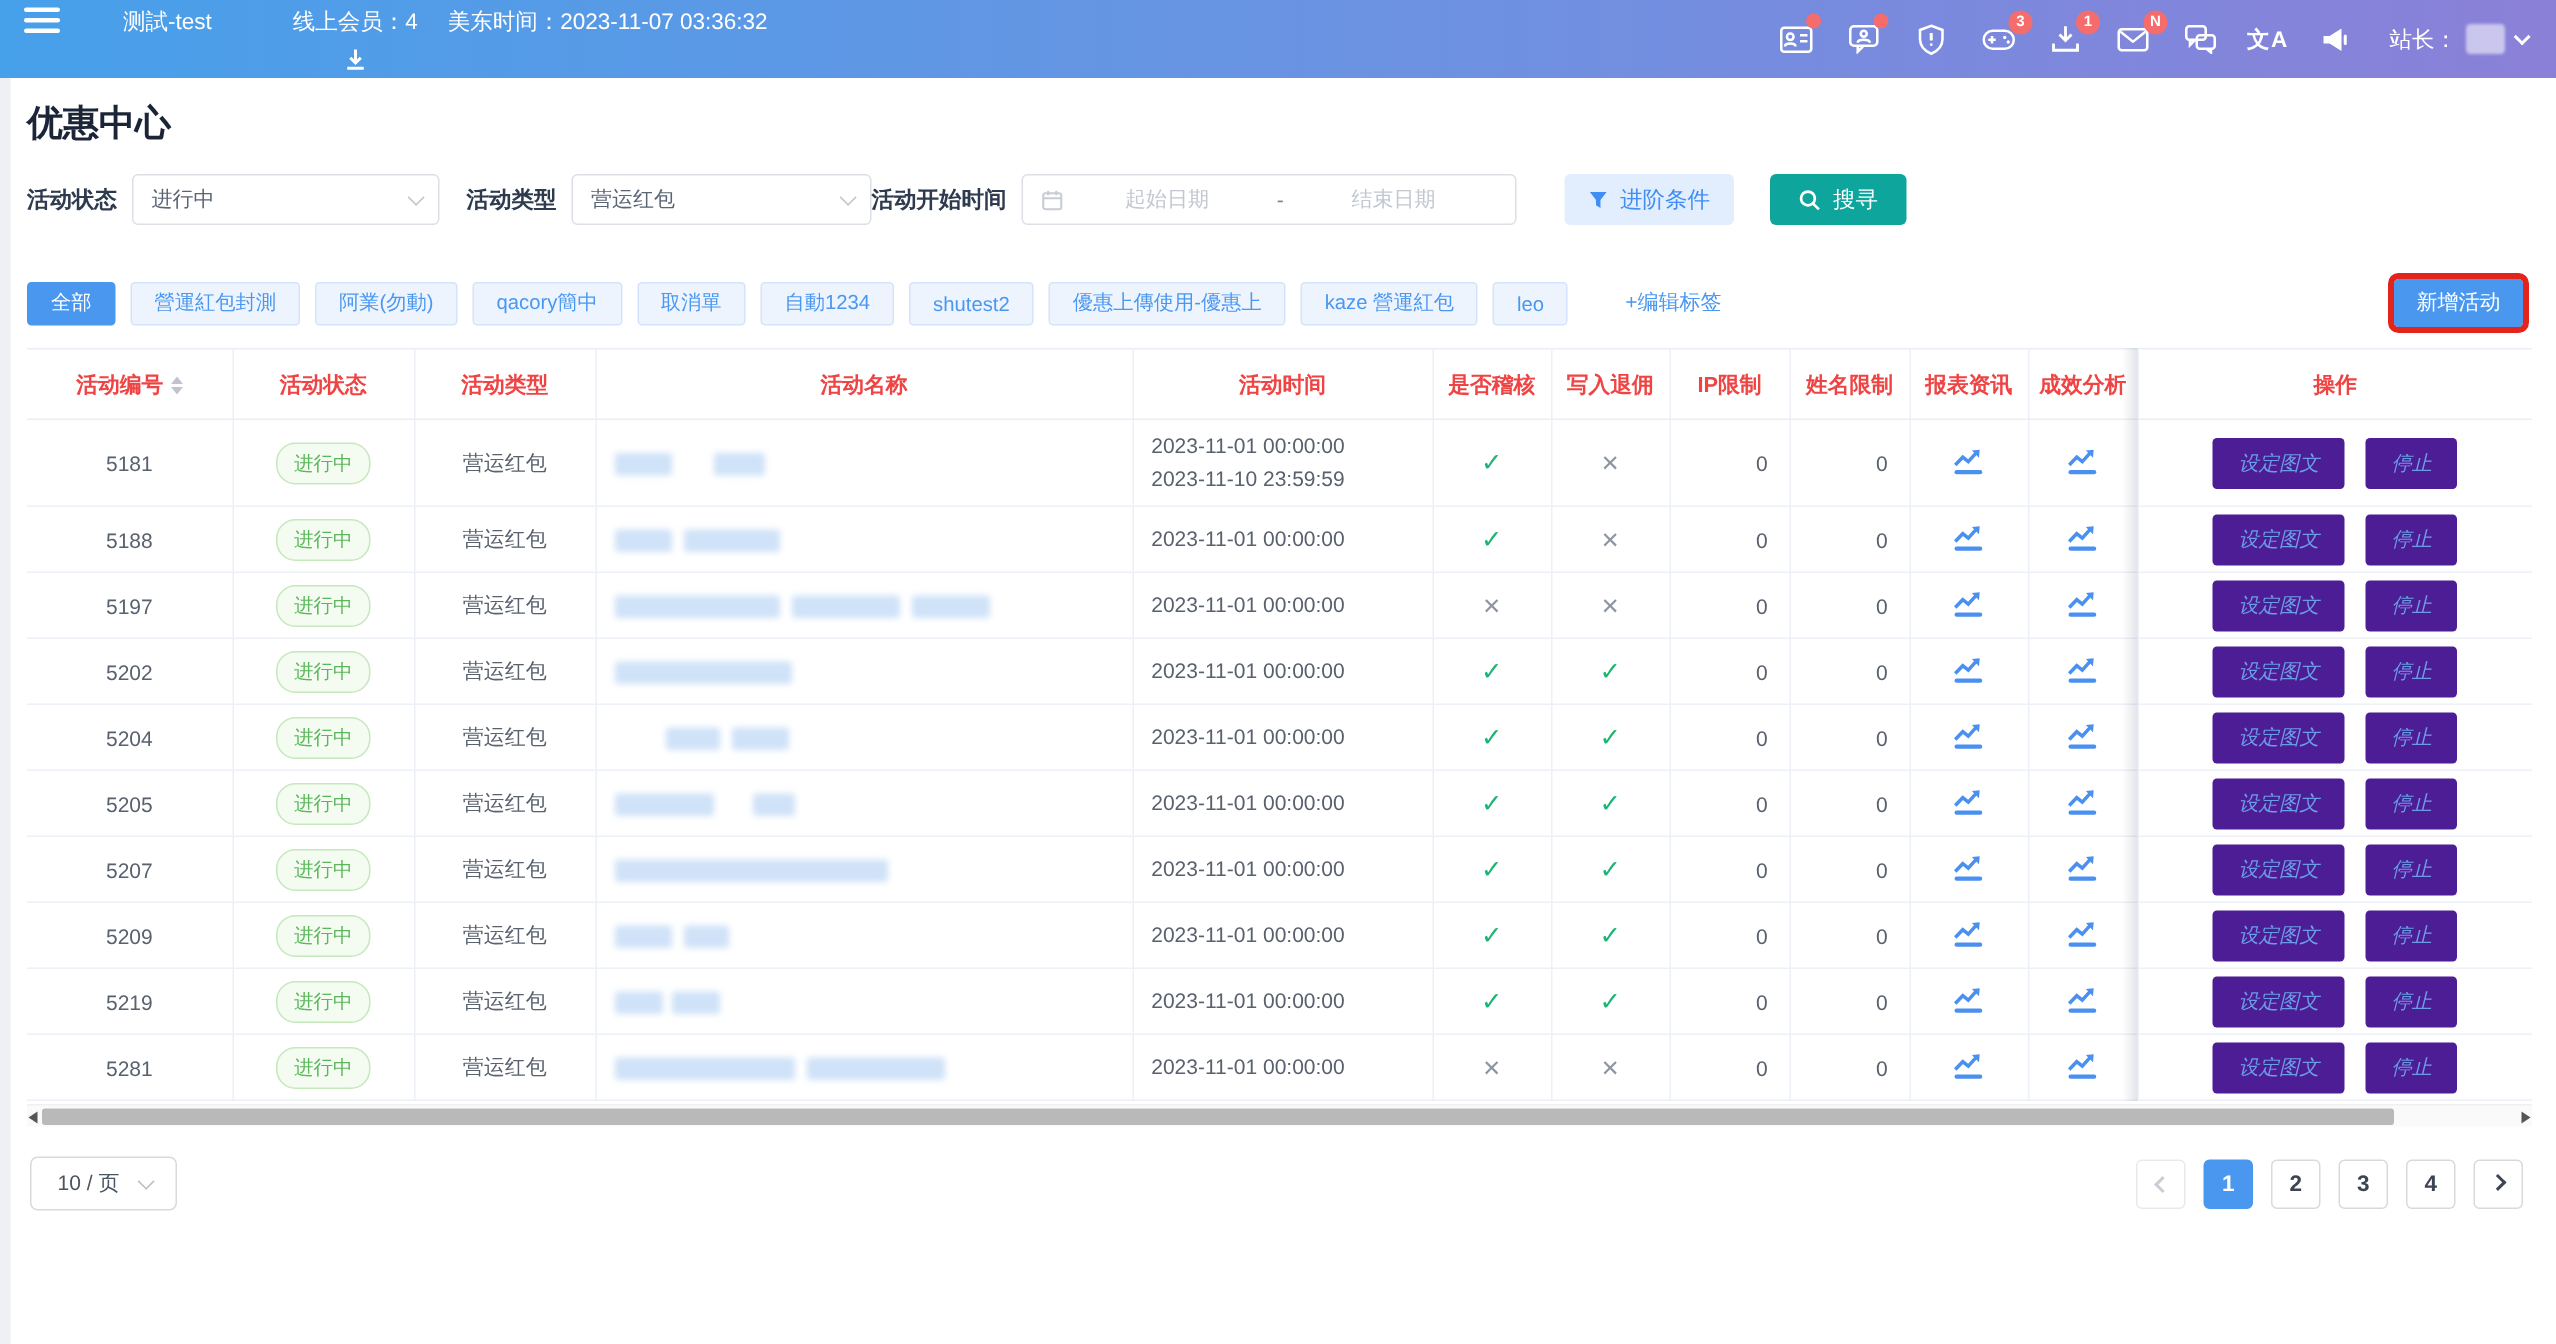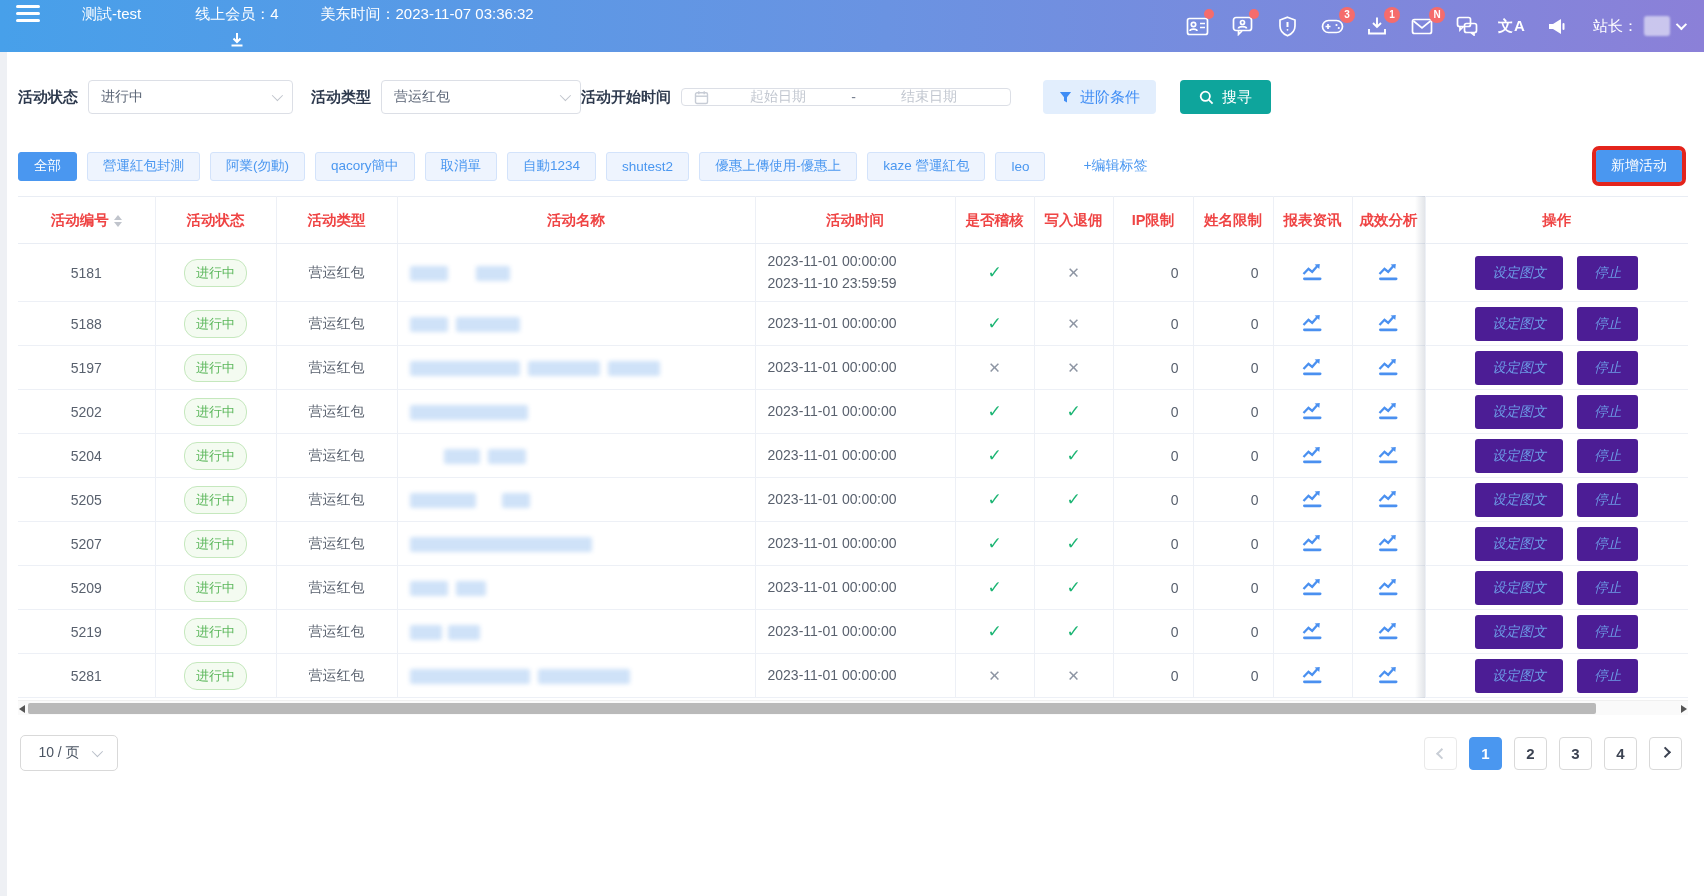--- a/index.html
+++ b/index.html
@@ -8,21 +8,21 @@
 
   
   .topbar { height:52px; width:100%; display:flex; align-items:center;
     background:linear-gradient(90deg,#47a0ea 0%,#6a93e2 52%,#8b80d8 100%);
     color:#fff; padding:0 20px 0 16px; font-size:15px; }
   .tb-left { display:flex; align-items:flex-start; }
   .hamburger { width:24px; display:flex; flex-direction:column; gap:4px; cursor:pointer; }
   .hamburger i { display:block; height:3px; border-radius:2px; background:#fff; }
   .tb-site { margin-left:42px; }
   .tb-online { margin-left:54px; display:flex; align-items:center; gap:8px;flex-direction:column; }
-  .tb-time { margin-left:42px; }
+  .tb-time { margin-left:20px; }
   .tb-right { margin-left:auto; display:flex; align-items:center; }
   .tb-ic { position:relative; width:28px; height:26px; margin-left:17px;
     display:flex; align-items:center; justify-content:center; cursor:pointer; }
   .tb-ic svg { display:block; }
   .badge { position:absolute; top:-6px; right:-9px; background:#f56c6c; color:#fff;
     font-size:10px; line-height:15px; min-width:16px; height:16px; border-radius:8px;
     text-align:center; padding:0 3px; font-weight:700; }
   .dot { position:absolute; top:-4px; right:-3px; width:10px; height:10px;
     border-radius:50%; background:#f56c6c; }
   .tb-admin { margin-left:22px; display:flex; align-items:center; gap:6px; cursor:pointer; }
@@ -50,21 +50,21 @@
   
   .filterbar { display:flex; align-items:center; margin-top:18px; font-size:15px; }
   .flabel { color:#2e3a4e; font-weight:700; margin-right:10px; white-space:nowrap; }
   .select { width:205px; height:34px; border:1px solid #dcdfe6; border-radius:4px;
     display:flex; align-items:center; padding:0 12px; color:#5a6475; font-size:14px;
     cursor:pointer; background:#fff; }
   .select .sel-chev { margin-left:auto; width:8px; height:8px; border-right:1.6px solid #c0c4cc;
     border-bottom:1.6px solid #c0c4cc; transform:rotate(45deg) translateY(-2px); }
   .ml18 { margin-left:18px; }
   .ml16 { }
-  .daterange { width:330px; height:18px; border:1px solid #dcdfe6; border-radius:4px;
+  .daterange { width:330px; height:34px; border:1px solid #dcdfe6; border-radius:4px;
     display:flex; align-items:center; padding:0 12px; color:#c2c7d0; font-size:14px; background:#fff; }
   .daterange .ph { flex:1; text-align:center; }
   .daterange .sep { color:#7a8292; padding:0 4px; }
   .btn-adv { margin-left:32px; height:34px; padding:0 16px; border:none; border-radius:4px;
     background:#e2eefd; color:#3f8df5; font-size:15px; display:flex; align-items:center; gap:8px;
     cursor:pointer; font-family:inherit; }
   .btn-search { margin-left:24px; height:34px; padding:0 19px; border:none; border-radius:4px;
     background:#0ea59c; color:#fff; font-size:15px; display:flex; align-items:center; gap:8px;
     cursor:pointer; font-family:inherit; }
 
@@ -229,20 +229,21 @@
       <span>站长：</span>
       <span class="avatar-blur"></span>
       <span class="chev"></span>
     </span>
   </div>
 </header>
 
 <div class="gutter"></div>
 
 <main>
+  <h1 class="page-title">优惠中心</h1>
 
 
 
   <div class="filterbar">
     <span class="flabel">活动状态</span>
     <div class="select">
       <span>进行中</span>
       <span class="sel-chev"></span>
     </div>
     <span class="flabel ml18">活动类型</span>

